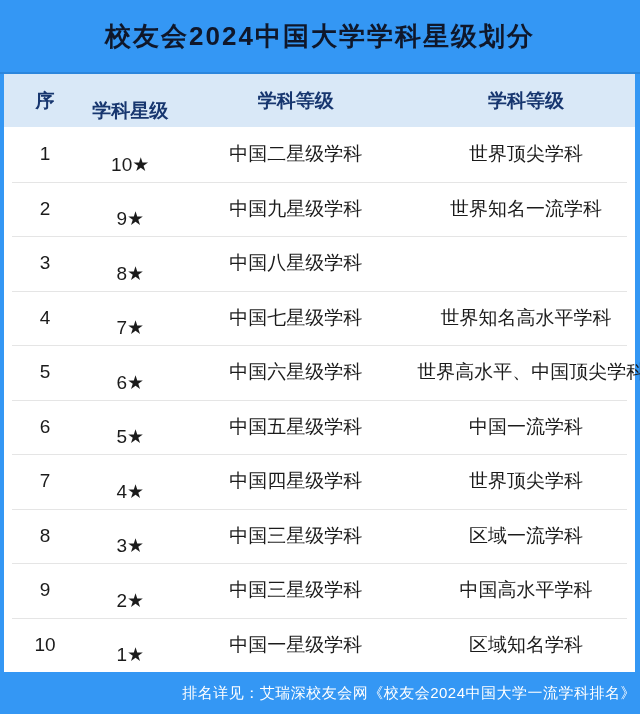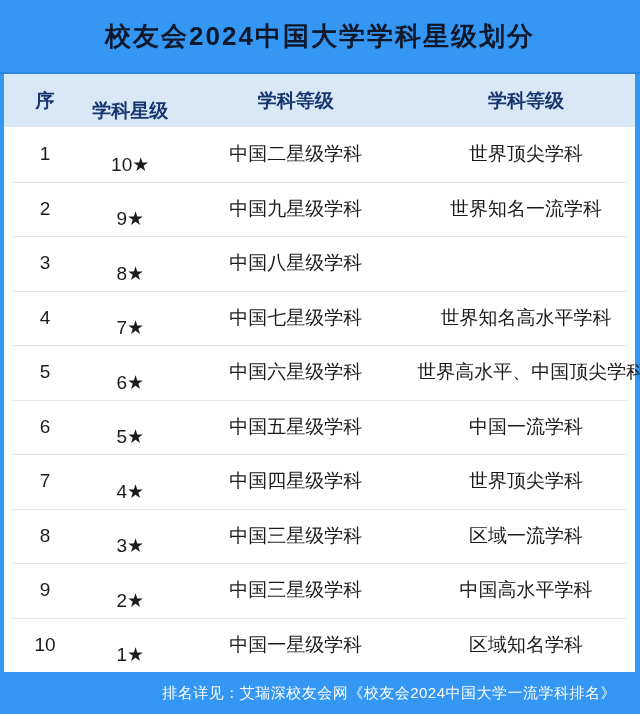--- a/index.html
+++ b/index.html
@@ -82,21 +82,21 @@
   .c2 { width: 14%; margin-top: 20px; }
   .c3 { width: 38.5%; }
   .c4 { width: 34.5%; }
 
   
   .footnote {
     flex: 0 0 42px;
     display: flex;
     align-items: center;
     justify-content: flex-end;
-    padding-right: 24px;
+    padding-right: 4px;
     color: #FFFFFF;
     font-size: 15px;
     letter-spacing: 0.5px;
     white-space: nowrap;
   }
 </style>
 </head>
 <body>
 
 <div class="page">

